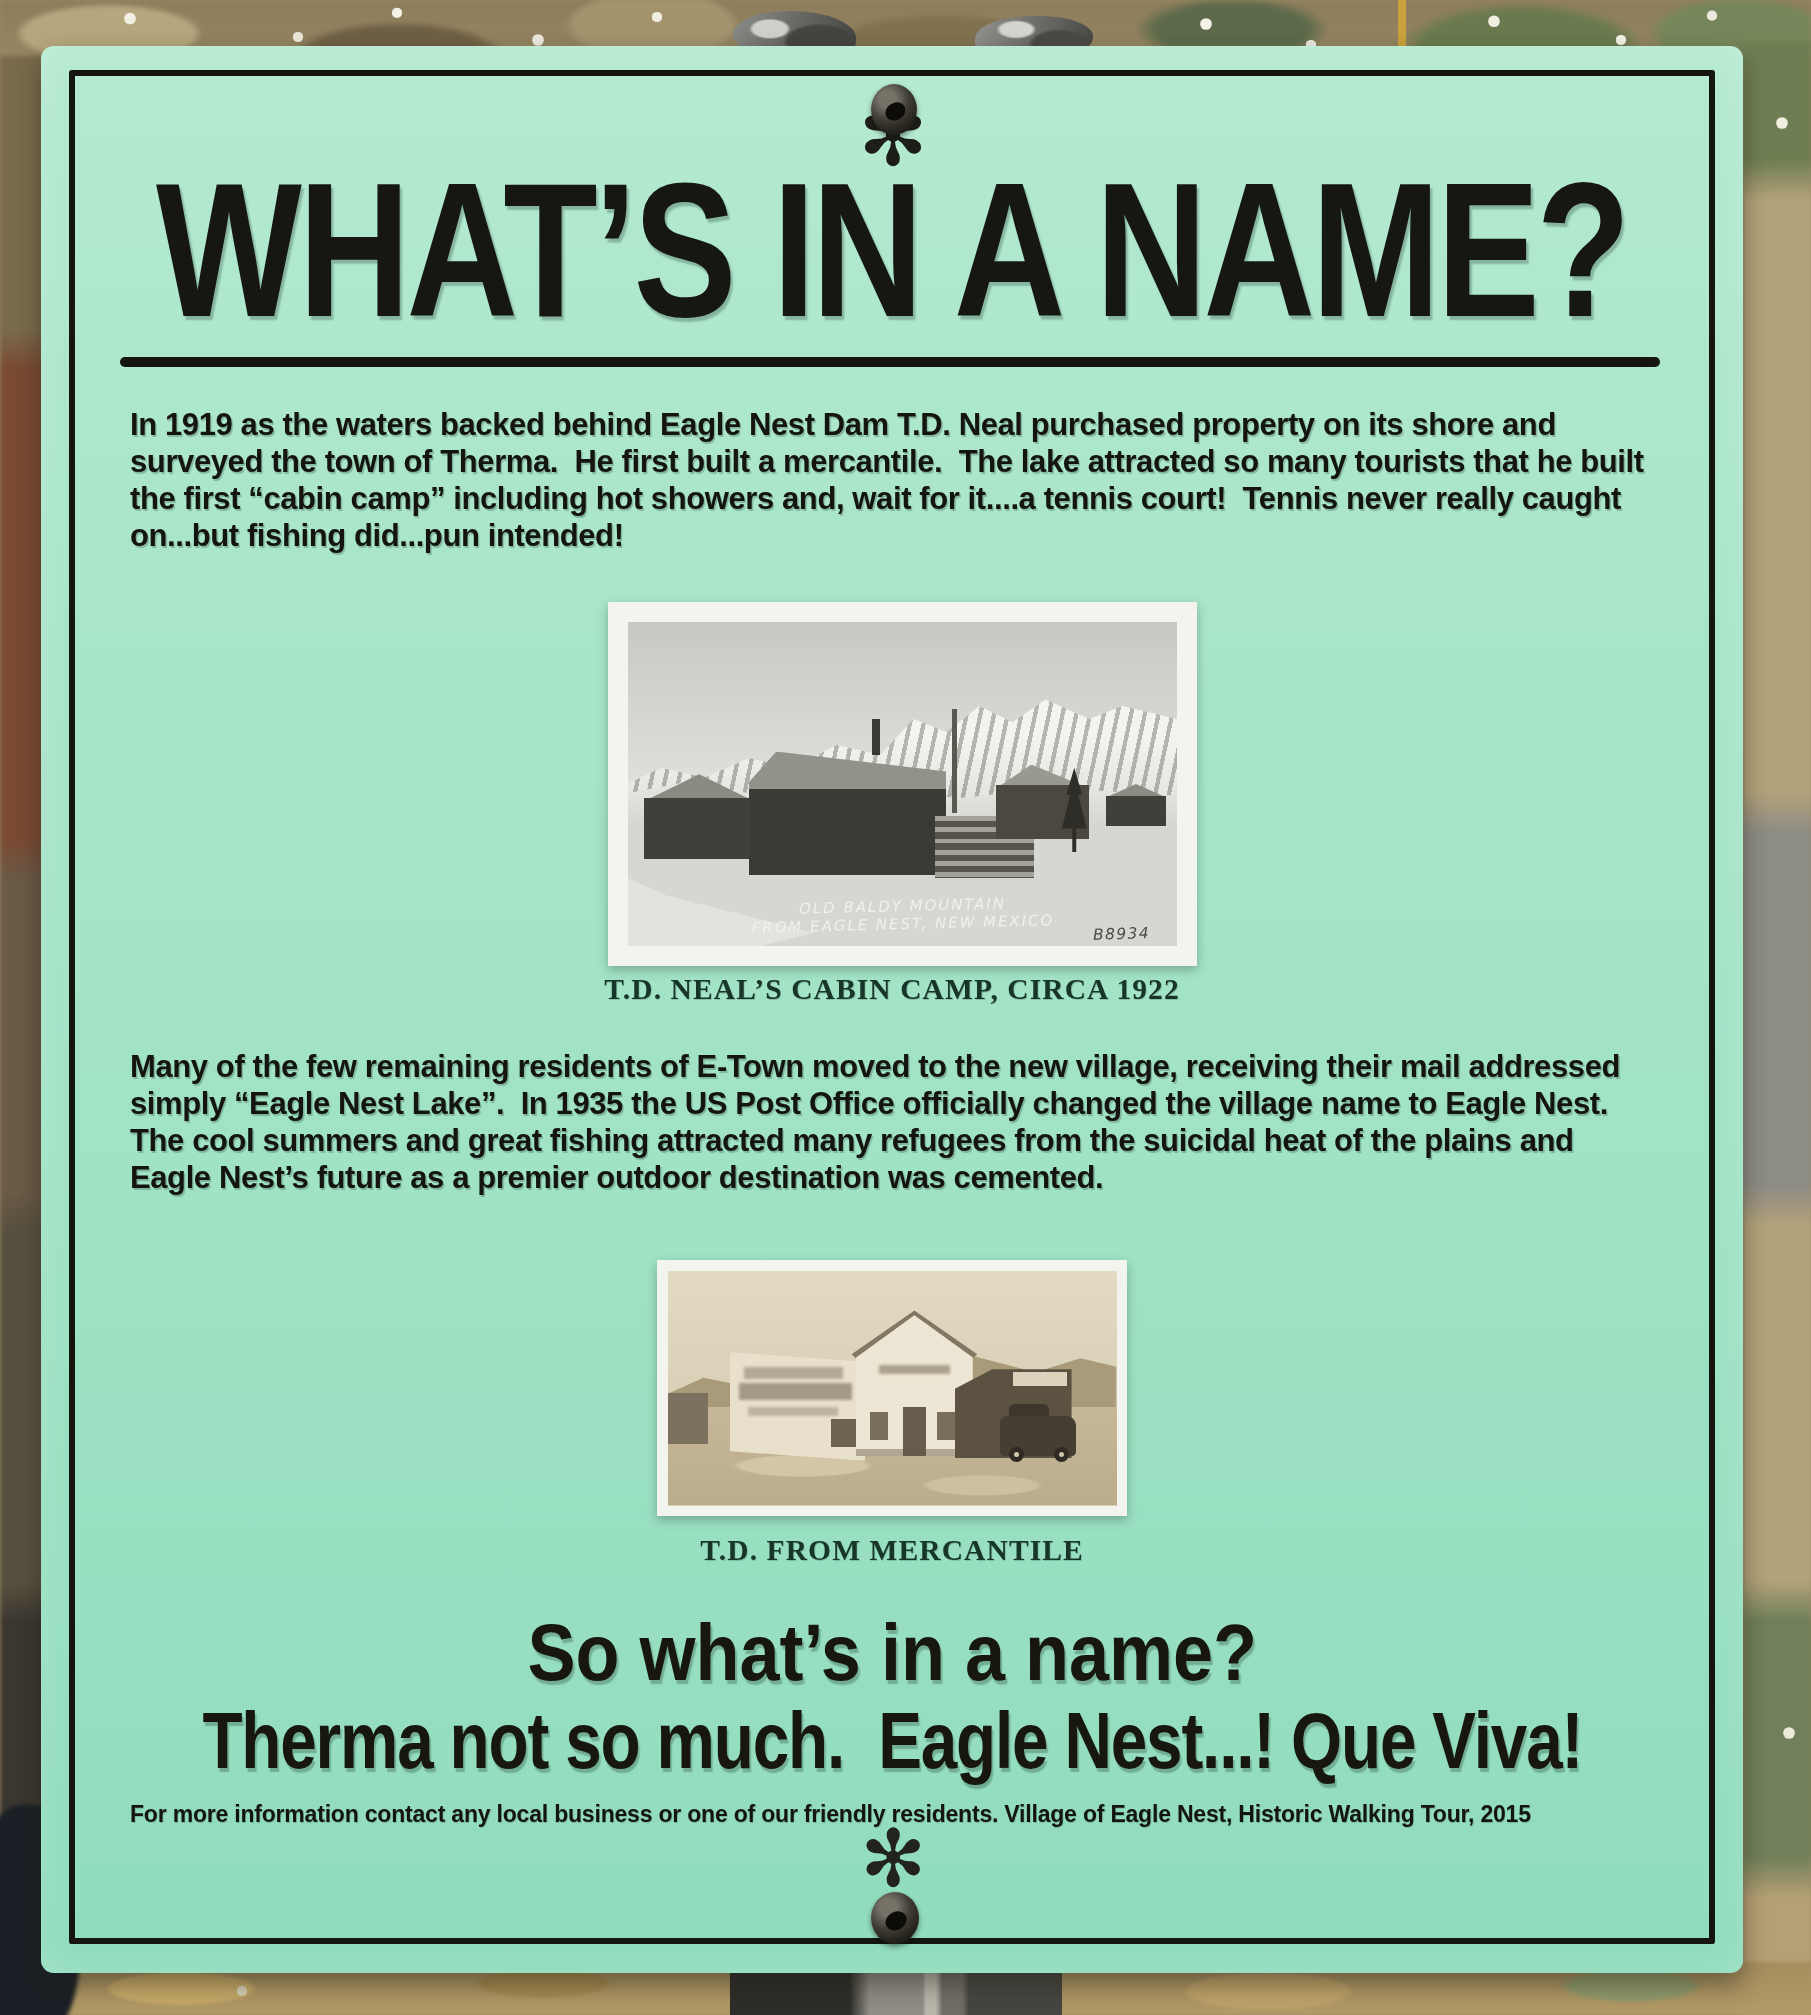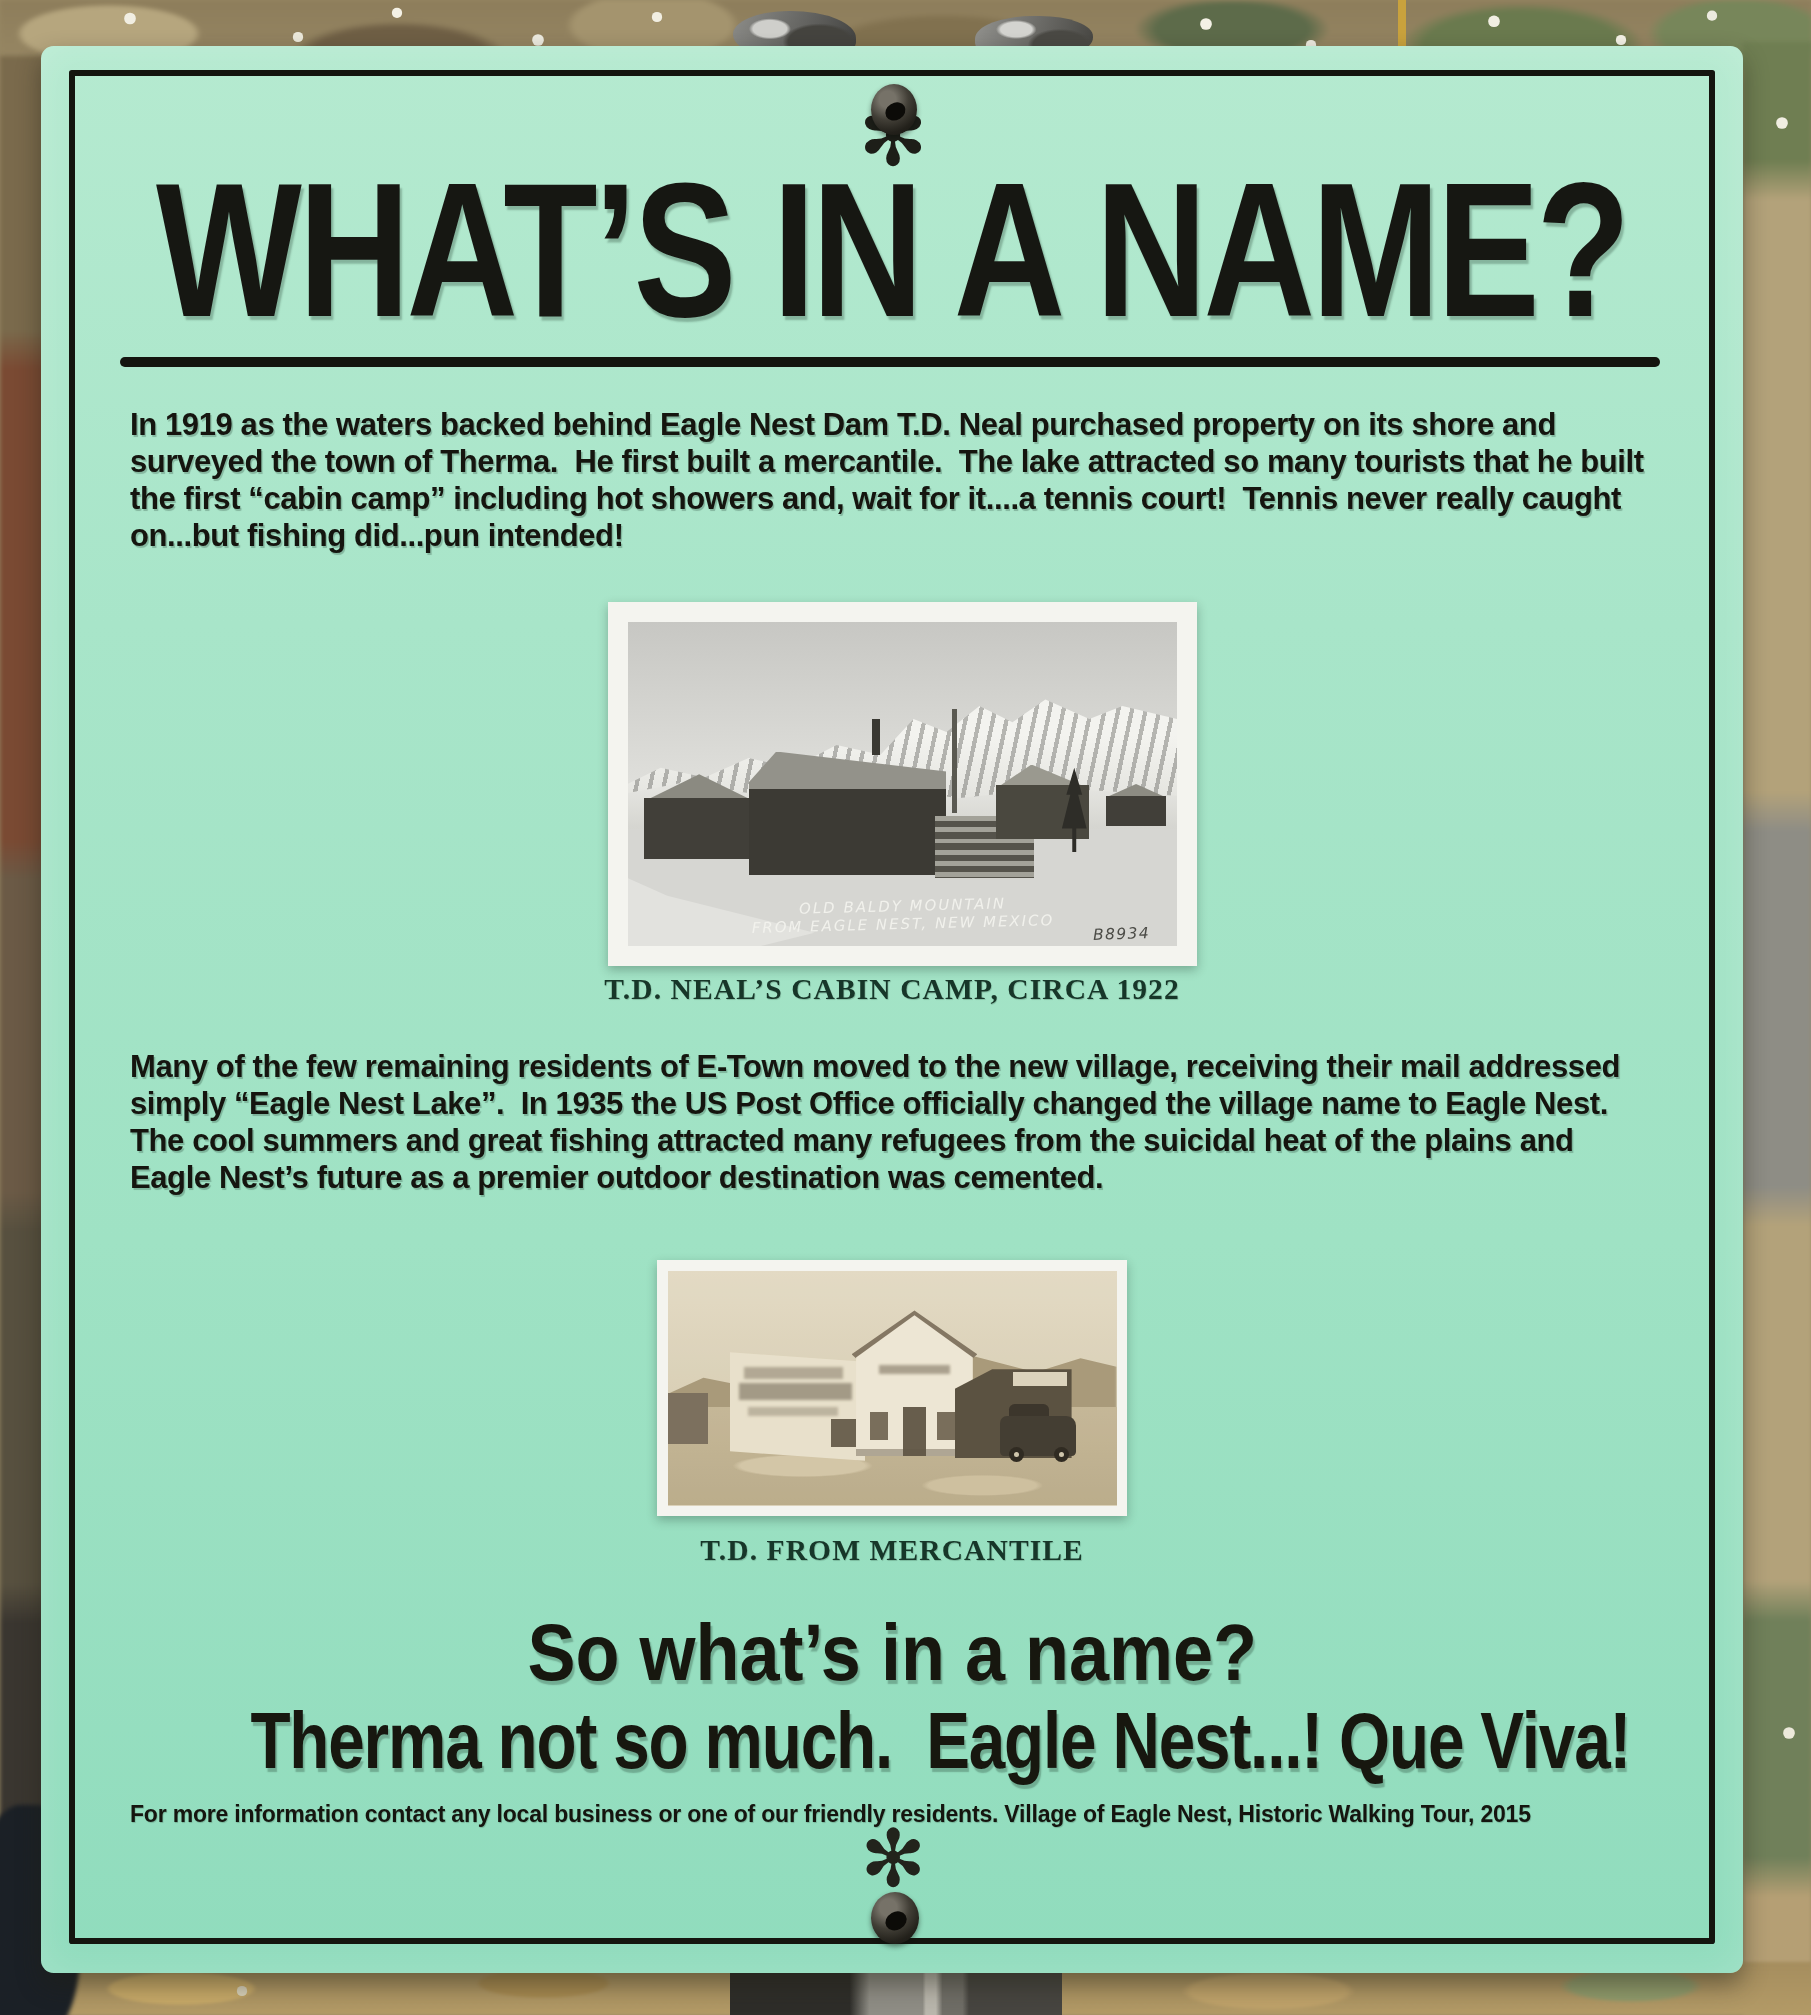--- a/index.html
+++ b/index.html
@@ -259,21 +259,21 @@
     position:absolute;left:0;width:100%;z-index:3;
     display:flex;justify-content:center;align-items:center;
     font-weight:bold;color:#17170f;
   }
   .closing span{
     display:inline-block;white-space:pre;line-height:1;
     text-shadow:2.1px 3.5px 1.4px rgba(20,45,32,.28);
   }
   .closing-1{top:1563px;height:87px;}
   .closing-1 span{font-size:80px;transform:scale(.9,1);}
-  .closing-2{top:1651px;height:87px;padding-left:48px;}
+  .closing-2{top:1651px;height:87px;}
   .closing-2 span{font-size:80px;letter-spacing:-1.4px;transform:scale(.82,1);}
 
   
   .footer{
     position:absolute;left:89px;top:1755px;width:1547px;z-index:3;
     font-weight:bold;font-size:23px;letter-spacing:-0.2px;color:#15150f;
     white-space:nowrap;text-shadow:0.7px 1.4px 0.7px rgba(20,45,32,.22);
   }
 </style>
 </head>

